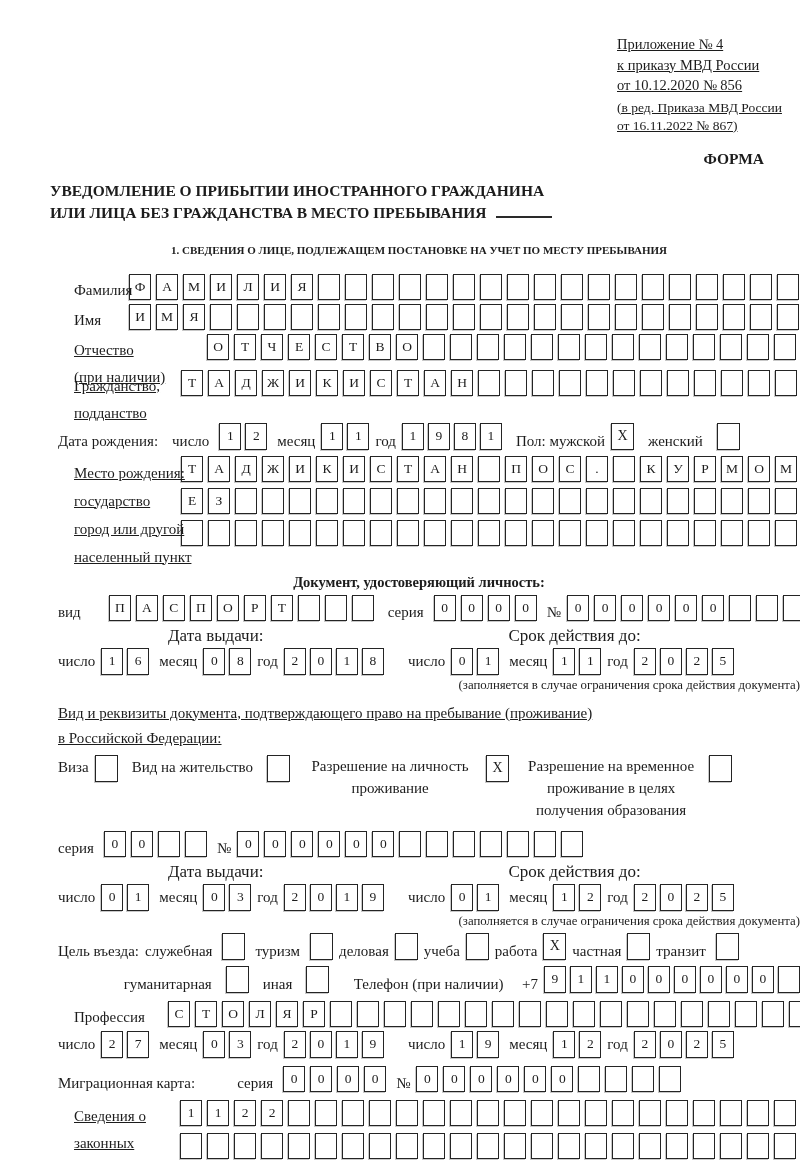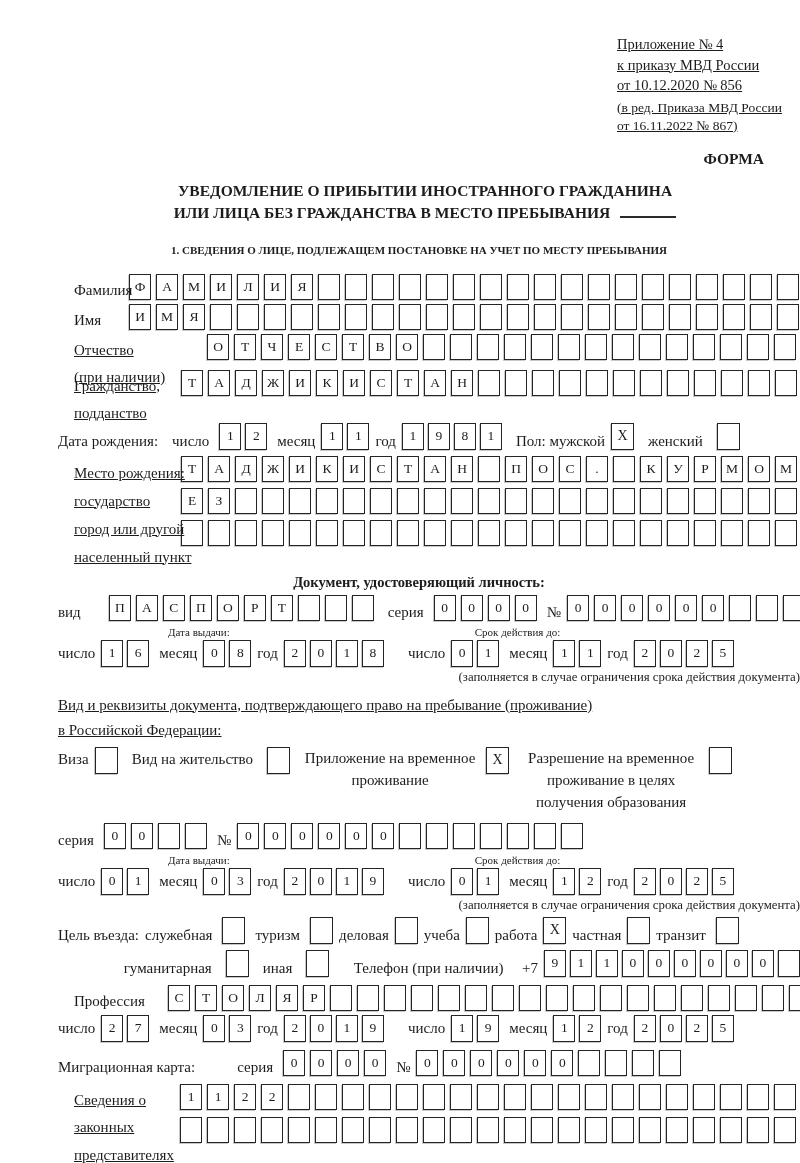--- a/index.html
+++ b/index.html
@@ -3,21 +3,21 @@
 <meta charset="utf-8">
 <style>
   html,body{margin:0;padding:0;background:#fff;}
   body{width:800px;height:1163px;overflow:hidden;font-family:"Liberation Serif","DejaVu Serif",serif;color:#1c1c1c;}
   .page{position:relative;width:800px;height:1163px;}
   .content{padding:34px 0 0 58px;}
   .ml{white-space:pre-line;text-decoration:underline;}
   .appendix{margin-left:559px;font-size:14.5px;line-height:20.5px;}
   .appendix-note{margin-left:559px;font-size:13.5px;line-height:18.5px;margin-top:3px;}
   .forma{font-weight:bold;font-size:15.5px;text-align:right;padding-right:36px;margin-top:14px;}
-  .title{font-weight:bold;font-size:15.5px;text-align:center;line-height:22px;margin:12px 0 0 -8px;font-family:Liberation Serif, serif;}
+  .title{font-weight:bold;font-size:15.5px;text-align:left;line-height:22px;margin:12px 0 0 -8px;font-family:Liberation Serif, serif;}
   .title .uline{display:inline-block;width:56px;border-bottom:2px solid #2a2a2a;height:14px;margin-left:10px;}
   .sec1{font-weight:bold;font-size:11px;text-align:center;margin:20px 0 18px -20px;}
   
   .boxes{display:flex;gap:5px;}
   .cell{flex:0 0 20px;width:20px;height:24px;border:1.6px solid #242424;box-shadow:-1px 1px 0 #c8c8c8;
         display:flex;align-items:center;justify-content:center;font-size:13.5px;background:#fff;}
   .dg{gap:4px;}
   .dg .cell{flex-basis:20px;height:25px;}
   .cbox{display:inline-flex;width:21px;height:25px;border:1.6px solid #242424;box-shadow:-1px 1px 0 #c8c8c8;
         align-items:center;justify-content:center;font-size:14px;flex:0 0 21px;background:#fff;}
@@ -25,21 +25,21 @@
   .row .lbl{position:absolute;left:16px;top:3px;font-size:15px;line-height:27px;}
   .inset{margin-left:71px;}
   .inset-pat{margin-left:149px;}
   .inset-cit{margin-left:123px;}
   .inset-place{margin-left:123px;}
   .inset-prof{margin-left:110px;}
   .inset-rep{margin-left:122px;}
   .flexrow{display:flex;align-items:flex-end;font-size:15px;}
   .flexrow .t{white-space:nowrap;}
   .doc-title{font-weight:bold;font-size:14.5px;text-align:center;margin:6px 0 4px -20px;}
-  .dates-head{display:flex;font-size:11px;margin-top:5px;}
+  .dates-head{display:flex;font-size:17px;margin-top:5px;}
   .dates-row{display:flex;align-items:center;font-size:15px;margin-top:2px;}
   .dhalf{display:flex;align-items:center;}
   .note-right{font-size:12.8px;text-align:right;margin-top:3px;}
   .intro{font-size:15px;line-height:25px;margin-top:8px;}
   .opts{display:flex;align-items:flex-start;margin-top:4px;font-size:15px;}
   .opt-text-c{text-align:center;line-height:22px;}
   .purpose2{margin-top:6px;}
   .gap6{width:6px;flex:0 0 6px;} .gap10{width:10px;flex:0 0 10px;} .gap14{width:14px;flex:0 0 14px;}
 </style>
 </head>
@@ -404,21 +404,21 @@
 
   <div class="opts">
     <span class="t" style="line-height:25px">Виза</span>
     <span class="gap6"></span>
     <span class="cbox"></span>
     <span class="gap14"></span>
     <span class="t" style="line-height:25px">Вид на жительство</span>
     <span class="gap14"></span>
     <span class="cbox"></span>
     <span class="gap14"></span>
-    <div class="opt-text-c" style="width:172px">Приложение на временное проживание</div>
+    <div class="opt-text-c" style="width:172px">Разрешение на личность проживание</div>
     <span class="gap10"></span>
     <span class="cbox">X</span>
     <span class="gap14"></span>
     <div class="opt-text-c" style="width:176px">Разрешение на временное проживание в целях получения образования</div>
     <span class="gap10"></span>
     <span class="cbox"></span>
   </div>
 
   <div class="flexrow" style="margin-top:10px">
     <span class="t">серия</span>

